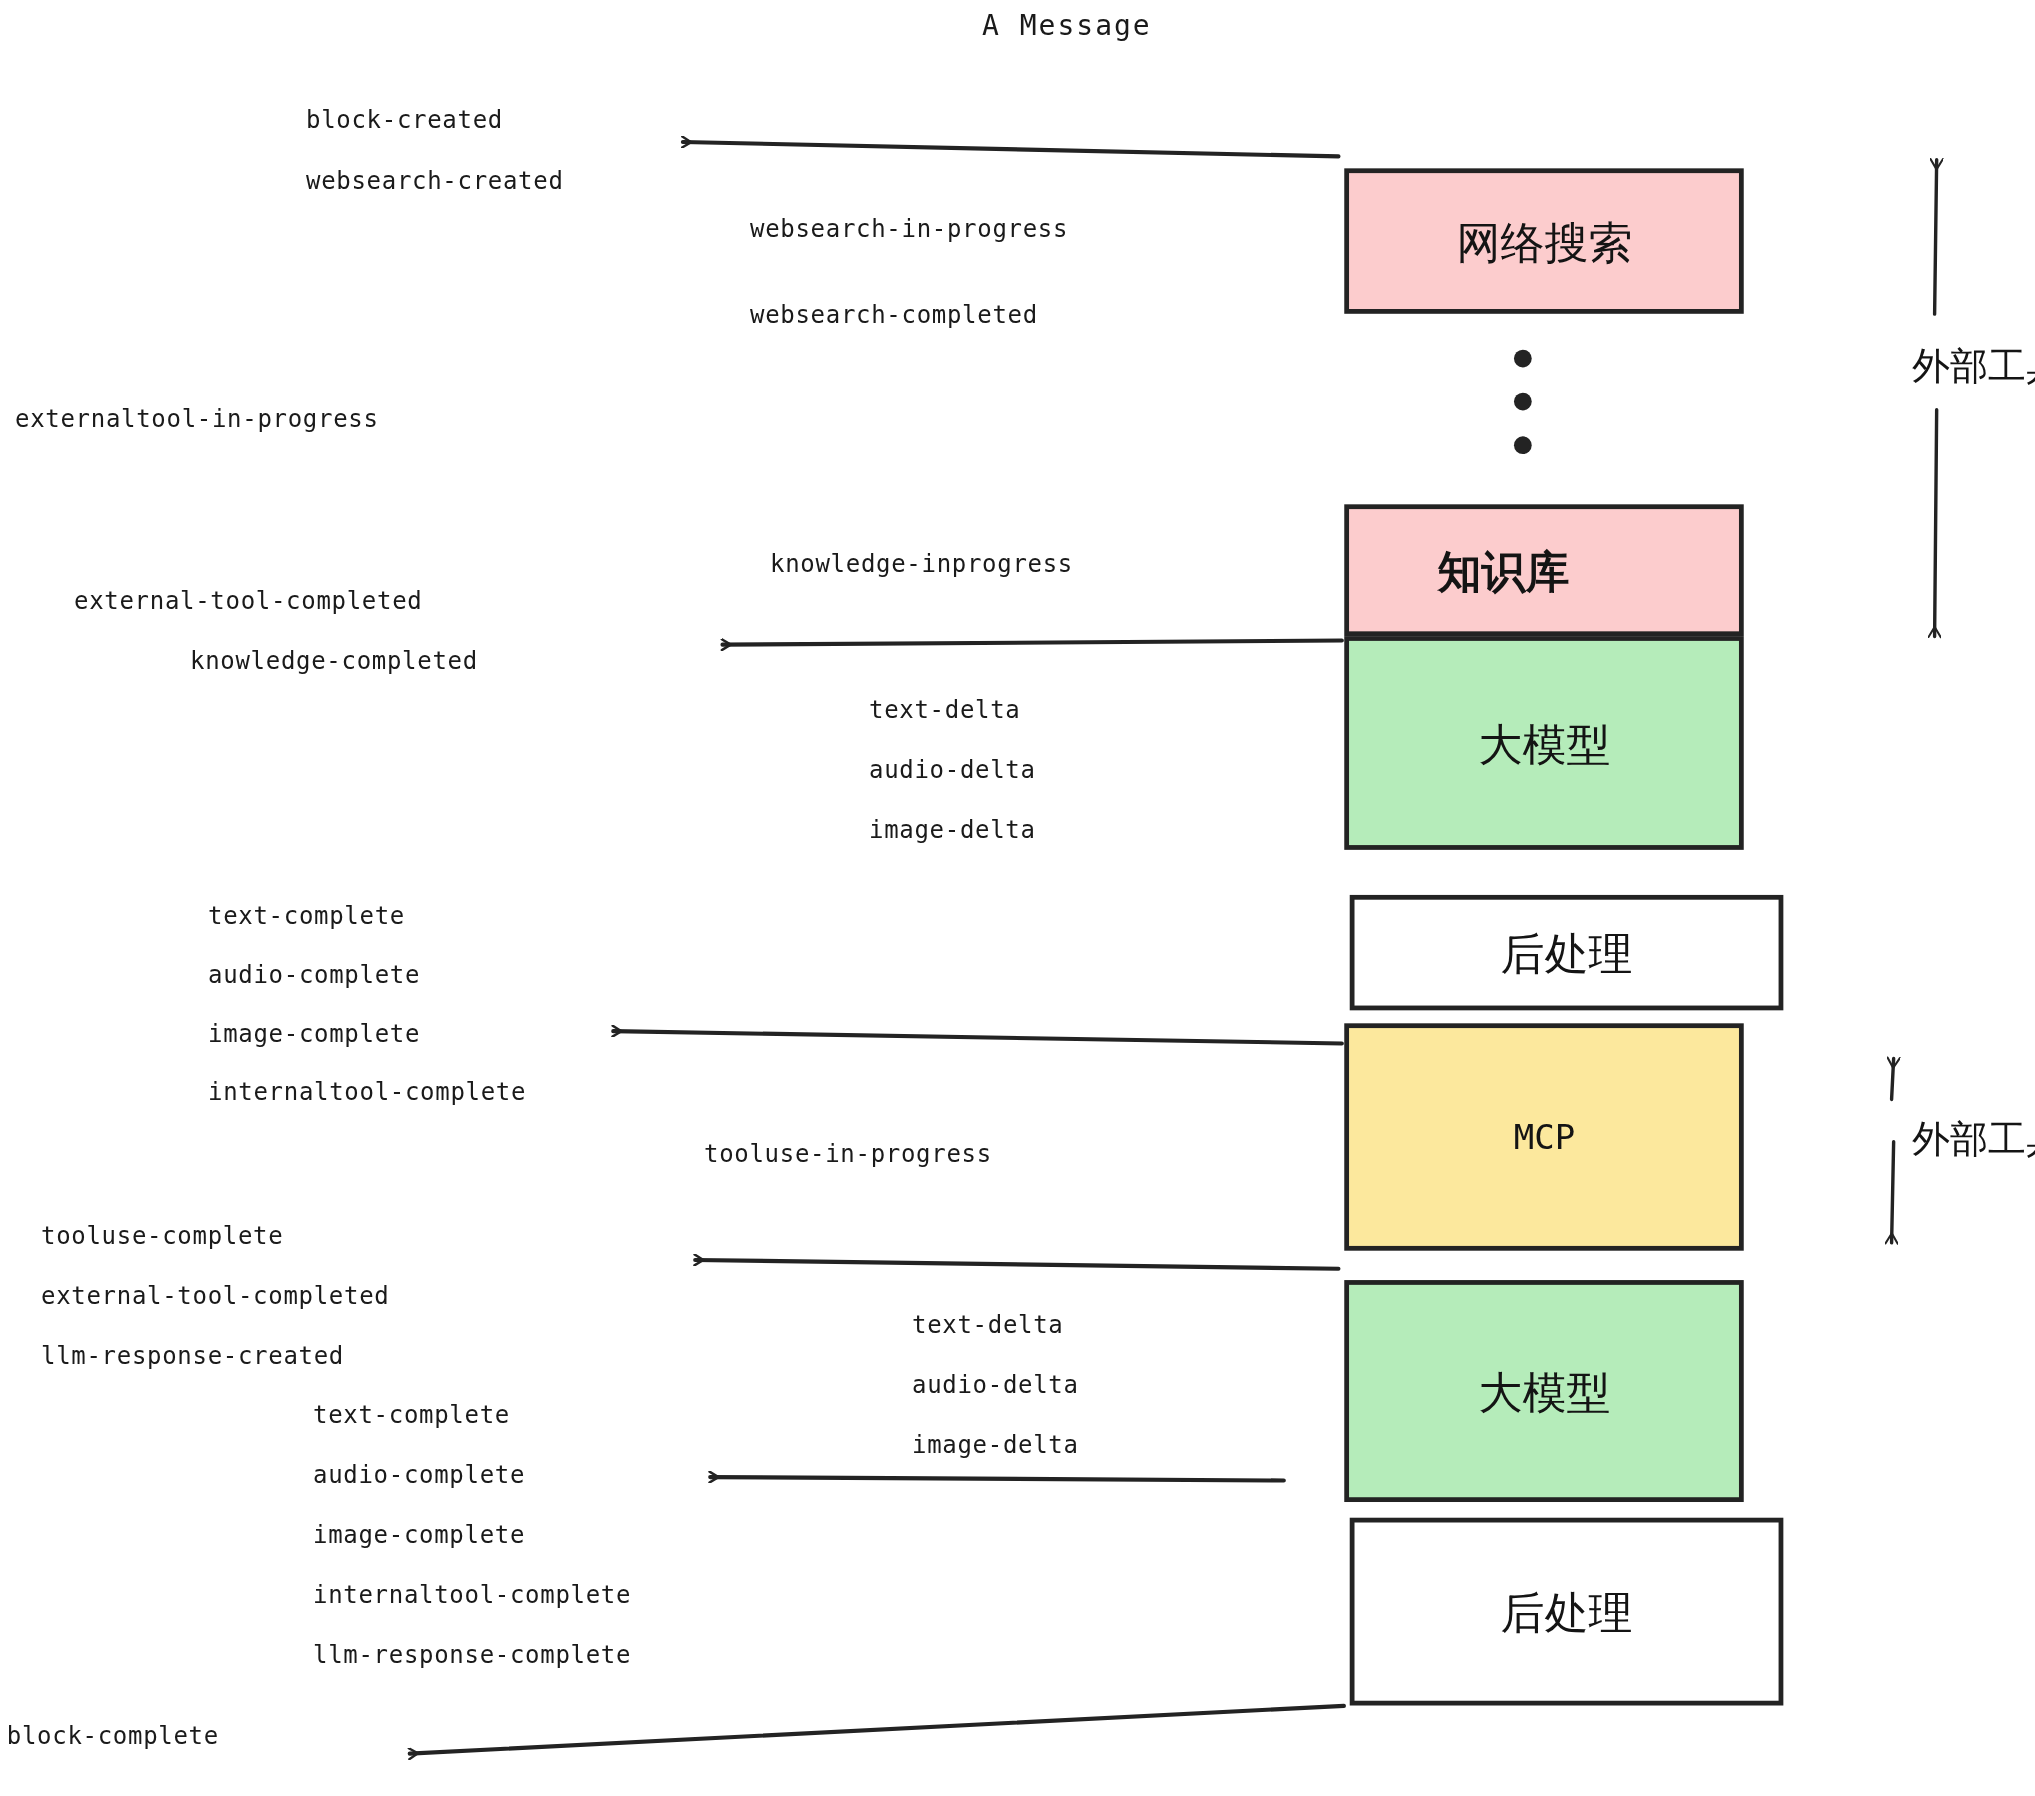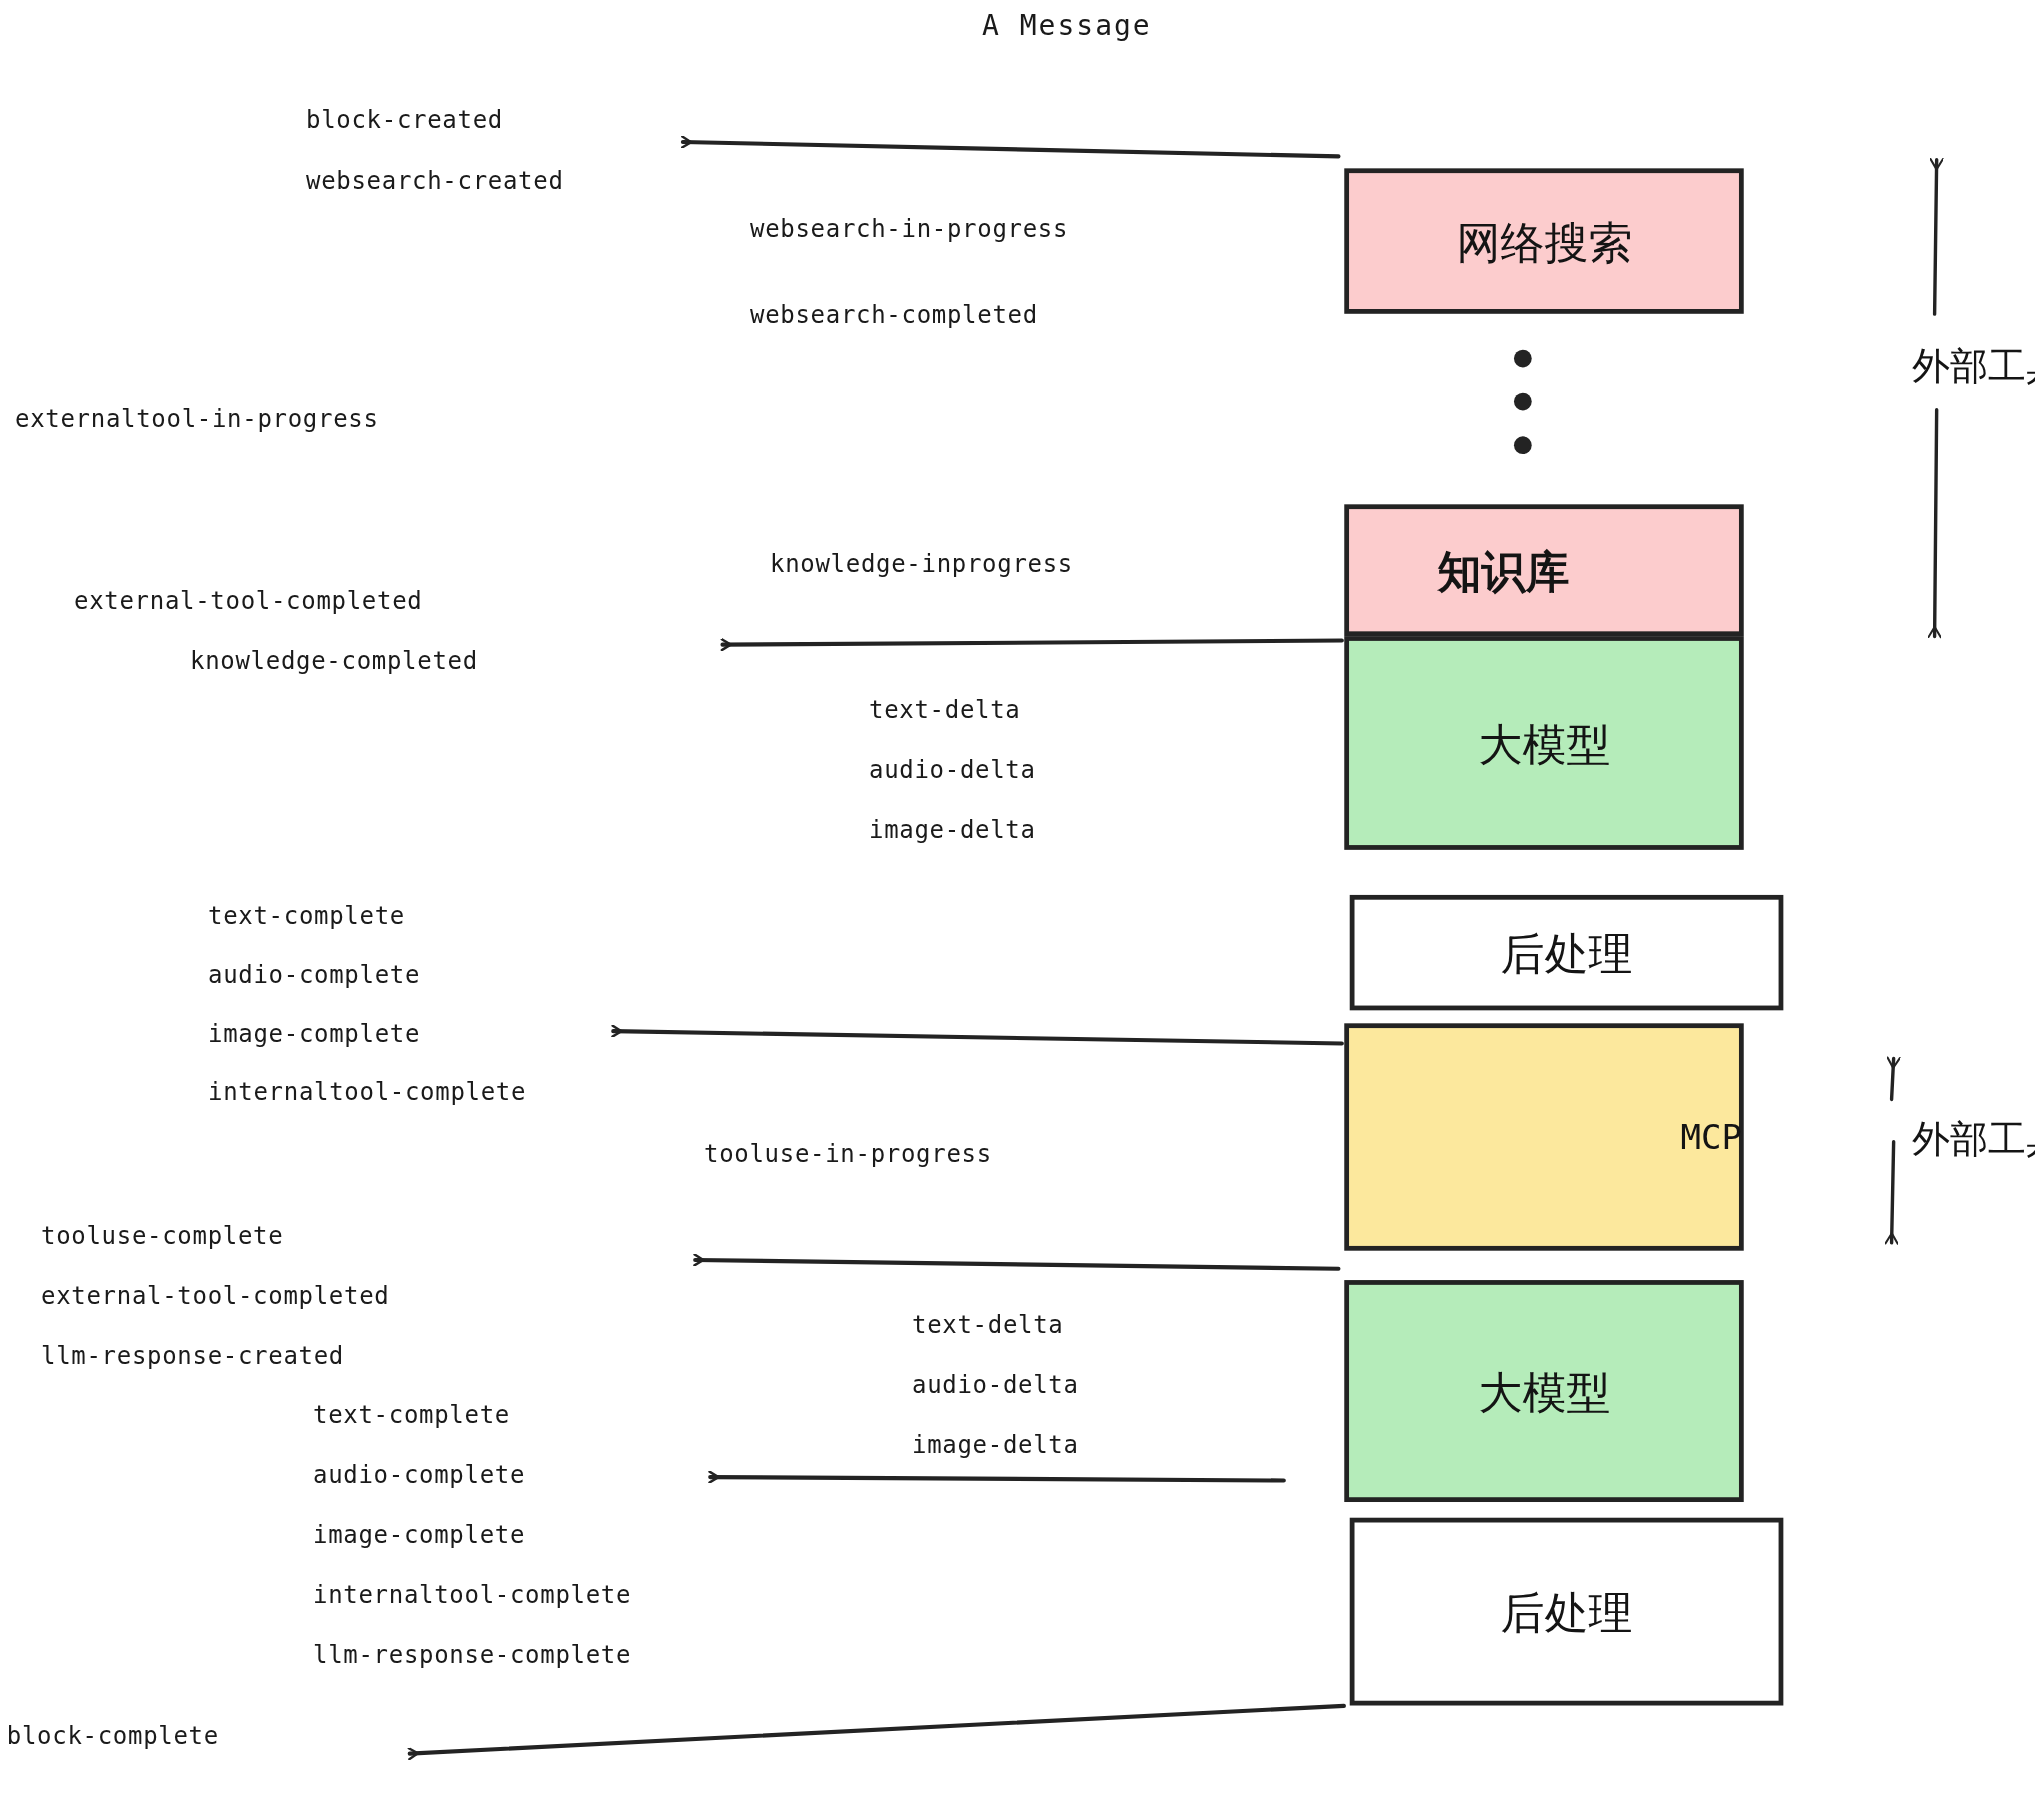--- a/index.html
+++ b/index.html
@@ -36,21 +36,20 @@
     font-family: "DejaVu Sans", "Liberation Sans", sans-serif;
     font-size: 44px;
     color: #141414;
     white-space: nowrap;
     line-height: 1;
     text-align: center;
   }
   .box-label.mono {
     font-family: "DejaVu Sans Mono", "Liberation Mono", monospace;
     font-size: 34px;
-    text-align: right;
   }
   .side-label {
     position: absolute;
     font-family: "DejaVu Sans", "Liberation Sans", sans-serif;
     font-size: 38px;
     color: #141414;
     white-space: nowrap;
     line-height: 1;
   }
   .title {

